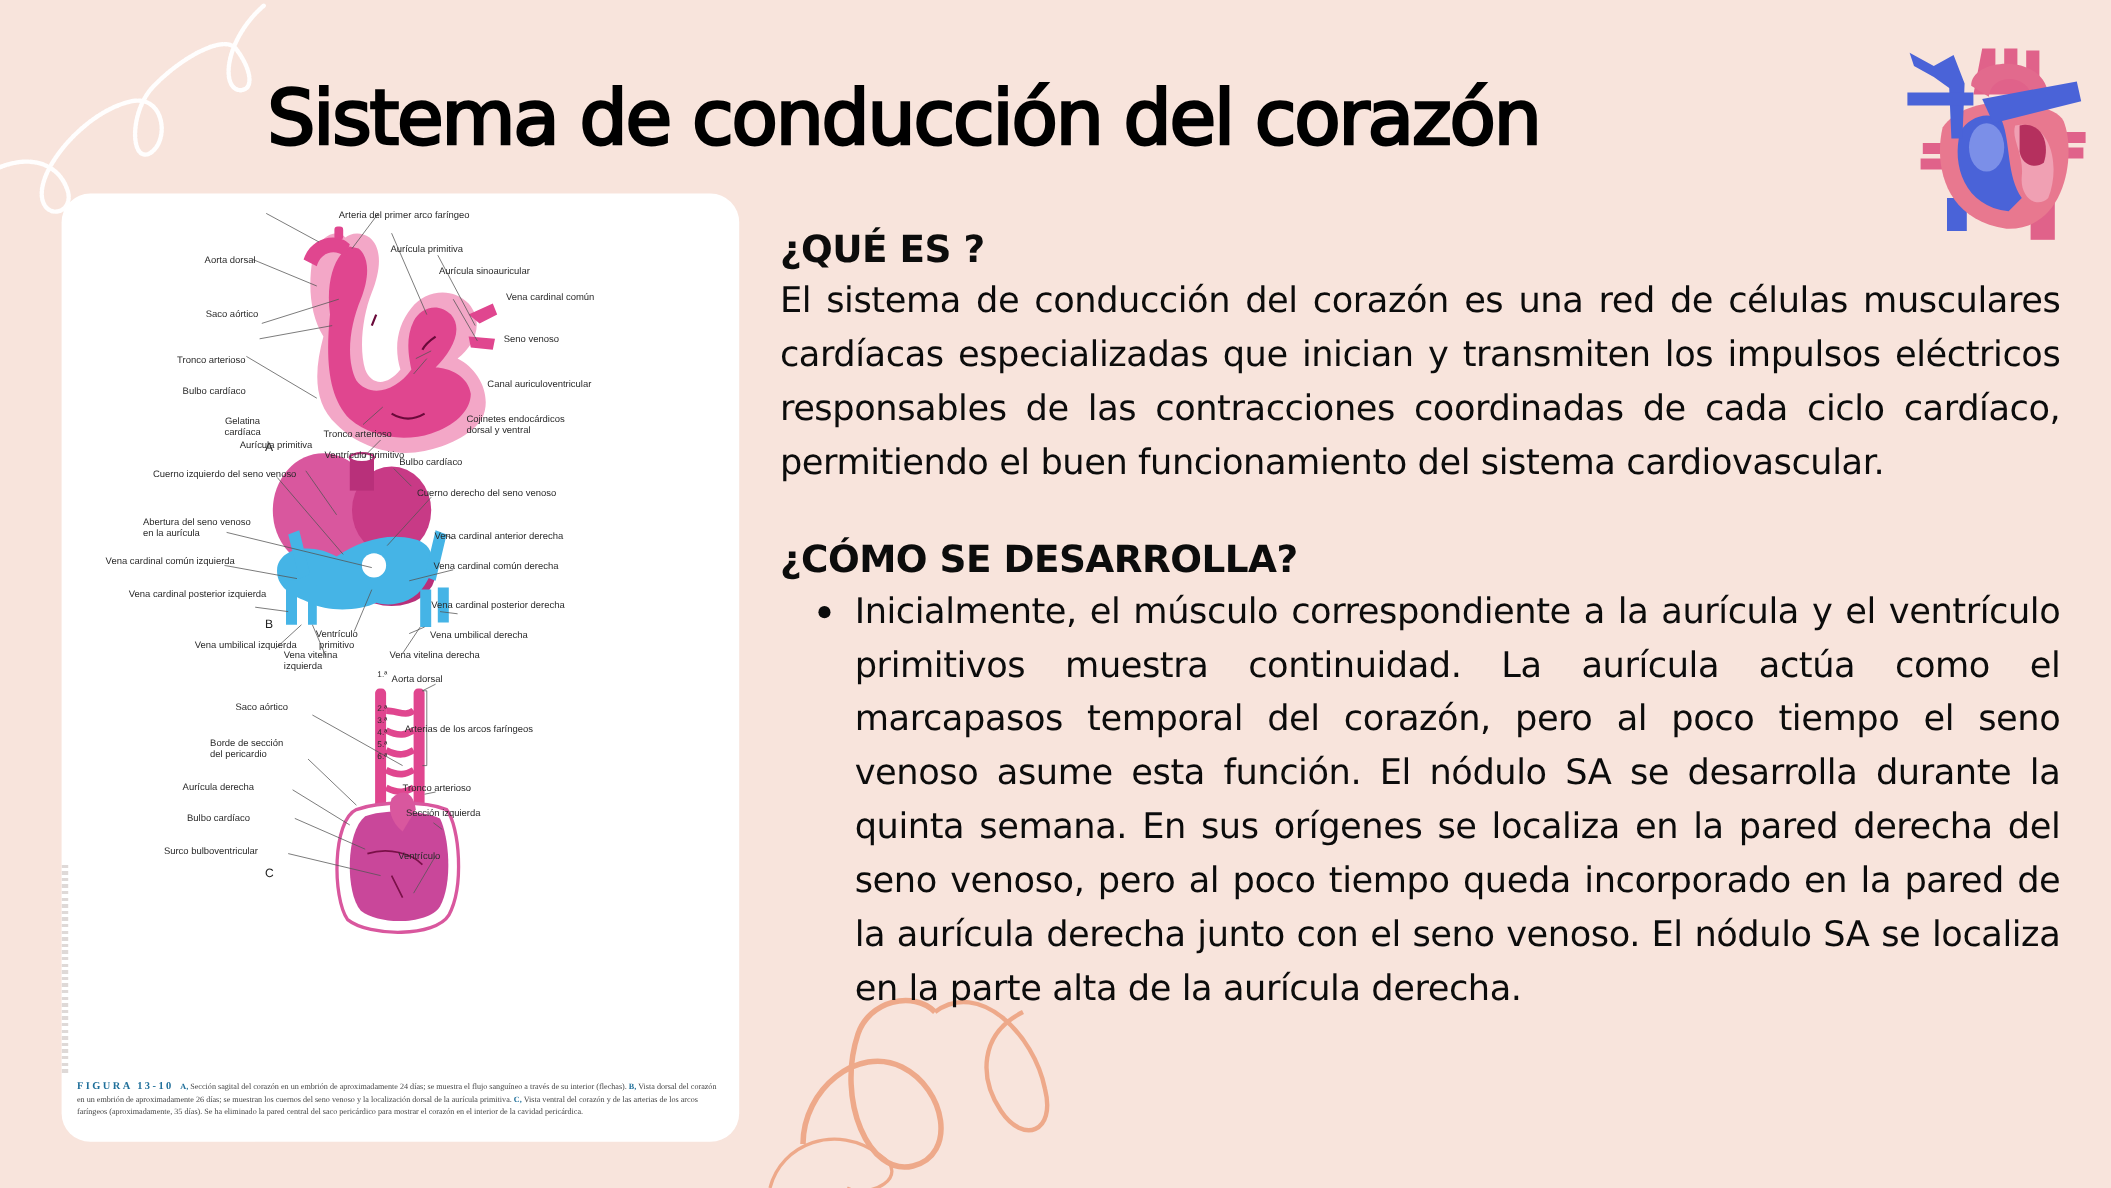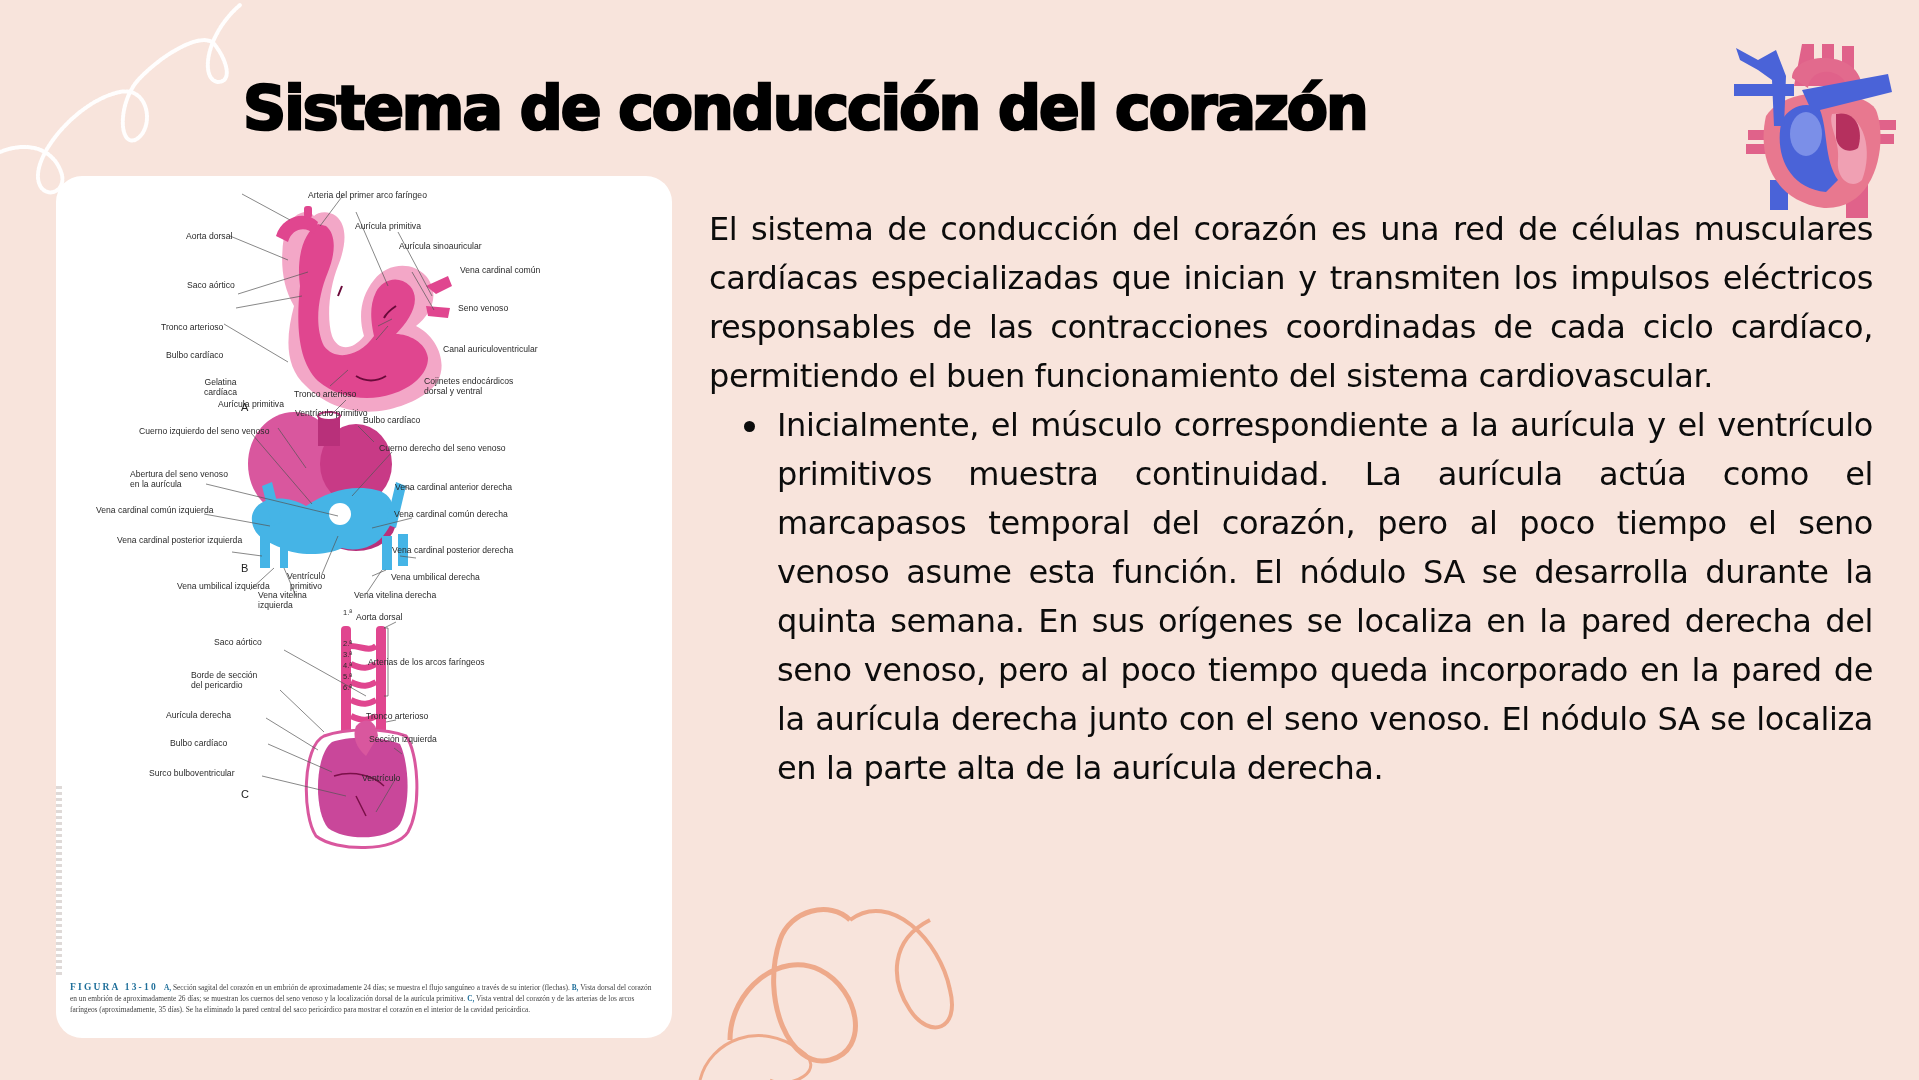--- a/index.html
+++ b/index.html
@@ -6,22 +6,22 @@
     body {
       width: 1919px; height: 1080px; overflow: hidden; position: relative;
       background: #f8e4dc;
       font-family: "DejaVu Sans", sans-serif;
       color: #0c0c0c;
     }
     .deco-loops { position: absolute; left: 0; top: 0; width: 260px; height: 200px; }
     .deco-orange { position: absolute; left: 690px; top: 880px; width: 300px; height: 200px; }
     .title {
       position: absolute; left: 243px; top: 58px; width: 1440px;
-      font-family: "DejaVu Sans", sans-serif; font-weight: 700;
-      font-size: 60px; letter-spacing: -2px; line-height: 100px;
+      font-family: "DejaVu Sans", sans-serif; font-weight: 400;
+      font-size: 69px; letter-spacing: -2px; line-height: 100px;
       -webkit-text-stroke: 2.5px #000; color: #000; white-space: nowrap;
     }
     .heart { position: absolute; left: 1728px; top: 30px; width: 170px; height: 190px; }
 
     .figure-card {
       position: absolute; left: 56px; top: 176px; width: 616px; height: 862px;
       background: #ffffff; border-radius: 26px; overflow: hidden;
     }
     .fig-svg { position: absolute; left: 0; top: 0; width: 616px; height: 862px; }
     .lbl {
@@ -230,21 +230,23 @@
   </div>
 </div>
 
 <svg class="deco-orange" viewBox="0 0 300 200">
   <path d="M10,200 C20,160 70,140 110,170 C140,190 100,210 80,200" fill="none" stroke="#eea98a" stroke-width="3"></path>
   <path d="M40,160 C40,110 90,70 130,90 C170,110 180,170 140,180 C100,190 70,120 90,60 C100,30 140,20 160,40" fill="none" stroke="#eea98a" stroke-width="5"></path>
   <path d="M160,40 C200,10 250,60 260,110 C270,150 240,160 220,130 C200,100 200,60 240,40" fill="none" stroke="#eea98a" stroke-width="4"></path>
 </svg>
 
 <div class="content">
+  <h2 class="h2">¿QUÉ ES ?</h2>
   <p class="para">El sistema de conducción del corazón es una red de células musculares cardíacas especializadas que inician y transmiten los impulsos eléctricos responsables de las contracciones coordinadas de cada ciclo cardíaco, permitiendo el buen funcionamiento del sistema cardiovascular.</p>
 
+  <h2 class="h2 second">¿CÓMO SE DESARROLLA?</h2>
   <ul class="bullets">
     <li>
       <span class="dot"></span>
       <p class="para">Inicialmente, el músculo correspondiente a la aurícula y el ventrículo primitivos muestra continuidad. La aurícula actúa como el marcapasos temporal del corazón, pero al poco tiempo el seno venoso asume esta función. El nódulo SA se desarrolla durante la quinta semana. En sus orígenes se localiza en la pared derecha del seno venoso, pero al poco tiempo queda incorporado en la pared de la aurícula derecha junto con el seno venoso. El nódulo SA se localiza en la parte alta de la aurícula derecha.</p>
     </li>
   </ul>
 </div>
 
 </body></html>

